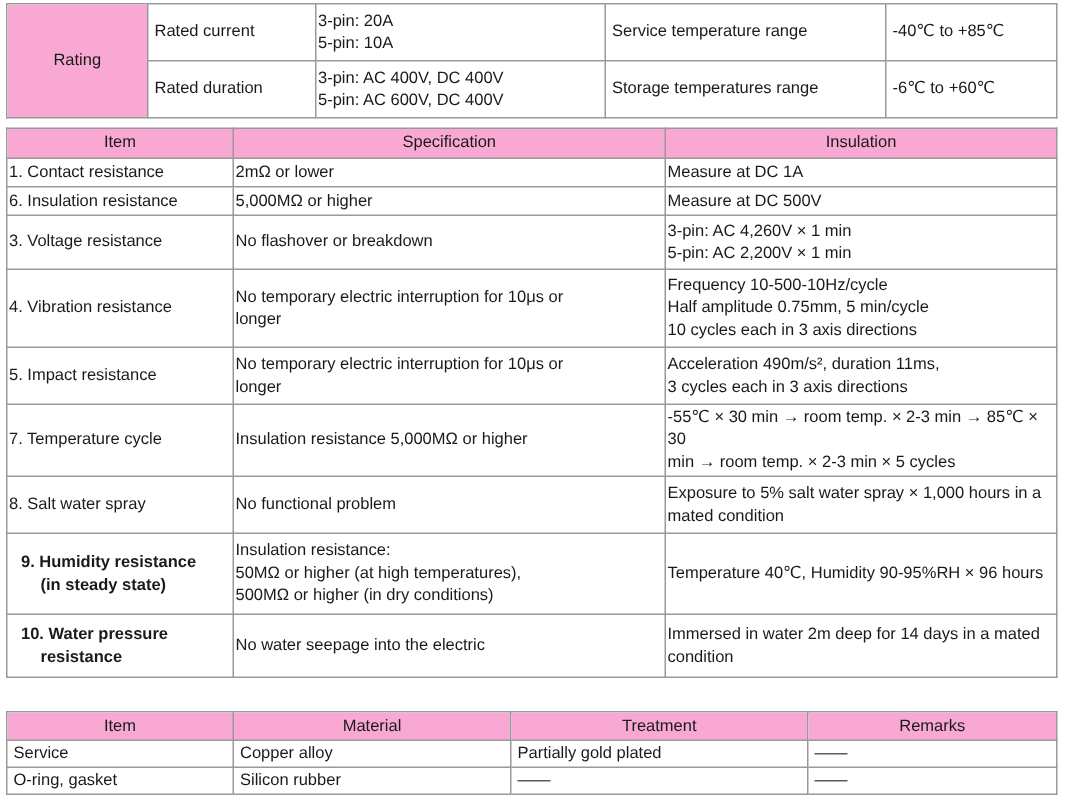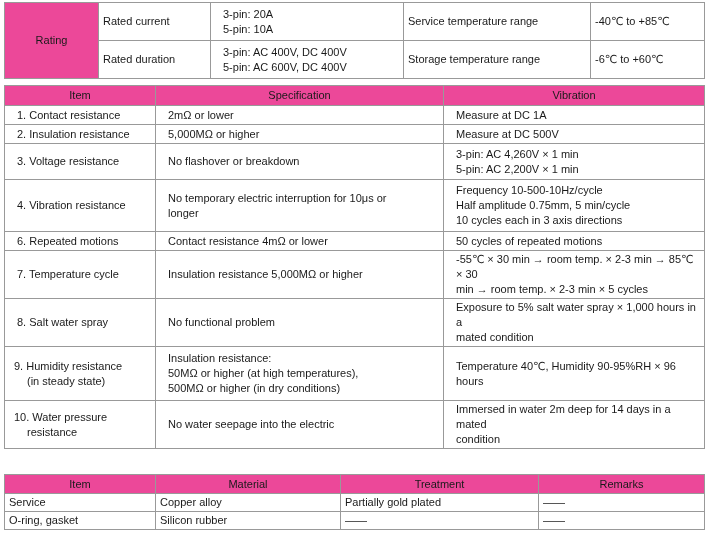--- a/index.html
+++ b/index.html
@@ -25,24 +25,24 @@
   td, th {
     border: 1px solid #999999;
     font-size: 11px;
     line-height: 15px;
     font-weight: normal;
     vertical-align: middle;
     padding: 1px 4px;
     white-space: pre-line;
     overflow: hidden;
   }
-  th { background: #ec4899; text-align: center; }
+  th { background: #f9a8d4; text-align: center; }
   .c { }
-  .l { text-align: left; padding-left: 12px; }
-  .hang { padding-left: 22px; text-indent: -13px; }
+  .l { text-align: left; padding-left: 1px; }
+  .hang { padding-left: 22px; text-indent: -13px; font-weight: bold; }
   .t1 tr { height: 38px; }
   .t3 tr { height: 16px; }
   .t3 .hd { height: 19px; }
   .h20 { height: 20px; }
   .h19 { height: 19px; }
   .h36 { height: 36px; }
   .h38 { height: 38px; }
   .h42 { height: 42px; }
   .h52 { height: 52px; }
   .h54 { height: 54px; }
@@ -66,66 +66,68 @@
       <td class="c">Rated current</td>
       <td class="l">3-pin: 20A
 5-pin: 10A</td>
       <td class="c">Service temperature range</td>
       <td class="c">-40℃ to +85℃</td>
     </tr>
     <tr>
       <td class="c">Rated duration</td>
       <td class="l">3-pin: AC 400V, DC 400V
 5-pin: AC 600V, DC 400V</td>
-      <td class="c">Storage temperature range</td>
+      <td class="c">Storage temperatures range</td>
       <td class="c">-6℃ to +60℃</td>
     </tr>
   </tbody>
     </table>
 
   <table class="t2">
     <colgroup>
       <col style="width:151px">
         <col style="width:288px">
         <col style="width:261px">
     </colgroup>
     <tbody>
         <tr class="h20">
       <th>Item</th>
       <th>Specification</th>
-      <th>Vibration</th>
+      <th>Insulation</th>
     </tr>
     <tr class="h19">
       <td class="l">1. Contact resistance</td>
       <td class="l">2mΩ or lower</td>
       <td class="l">Measure at DC 1A</td>
     </tr>
     <tr class="h19">
-      <td class="l">2. Insulation resistance</td>
+      <td class="l">6. Insulation resistance</td>
       <td class="l">5,000MΩ or higher</td>
       <td class="l">Measure at DC 500V</td>
     </tr>
     <tr class="h36">
       <td class="l">3. Voltage resistance</td>
       <td class="l">No flashover or breakdown</td>
       <td class="l">3-pin: AC 4,260V × 1 min
 5-pin: AC 2,200V × 1 min</td>
     </tr>
     <tr class="h52">
       <td class="l">4. Vibration resistance</td>
       <td class="l">No temporary electric interruption for 10μs or
 longer</td>
       <td class="l">Frequency 10-500-10Hz/cycle
 Half amplitude 0.75mm, 5 min/cycle
 10 cycles each in 3 axis directions</td>
     </tr>
-    <tr class="h19">
-      <td class="l">6. Repeated motions</td>
-      <td class="l">Contact resistance 4mΩ or lower</td>
-      <td class="l">50 cycles of repeated motions</td>
+    <tr class="h38">
+      <td class="l">5. Impact resistance</td>
+      <td class="l">No temporary electric interruption for 10μs or
+longer</td>
+      <td class="l">Acceleration 490m/s², duration 11ms,
+3 cycles each in 3 axis directions</td>
     </tr>
     <tr class="h38">
       <td class="l">7. Temperature cycle</td>
       <td class="l">Insulation resistance 5,000MΩ or higher</td>
       <td class="l">-55℃ × 30 min → room temp. × 2-3 min → 85℃ × 30
 min → room temp. × 2-3 min × 5 cycles</td>
     </tr>
     <tr class="h38">
       <td class="l">8. Salt water spray</td>
       <td class="l">No functional problem</td>

